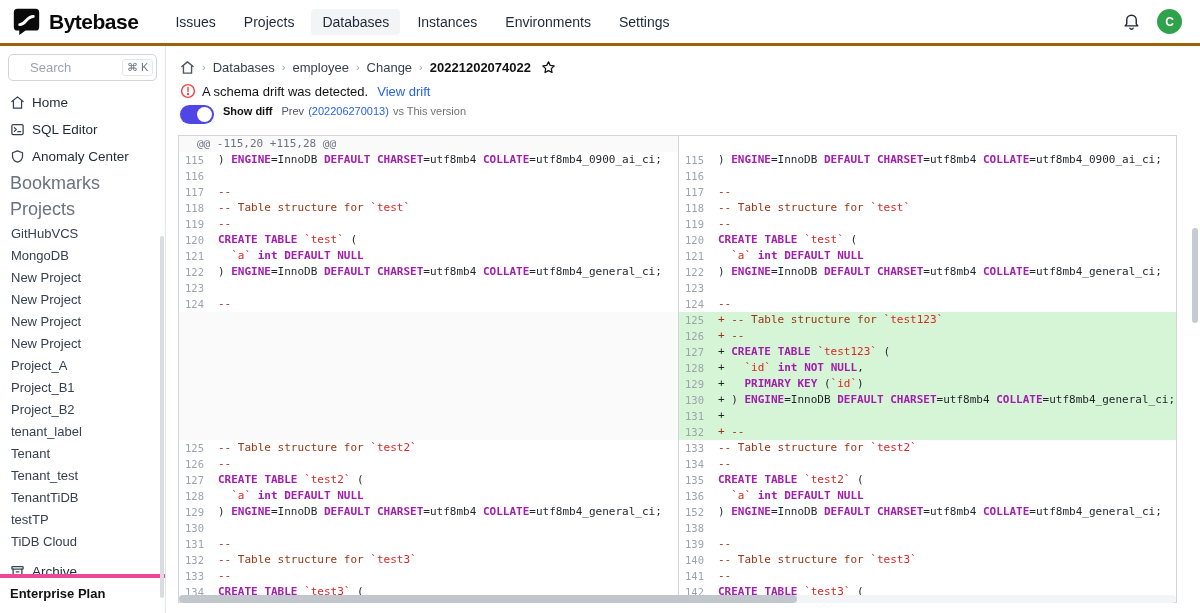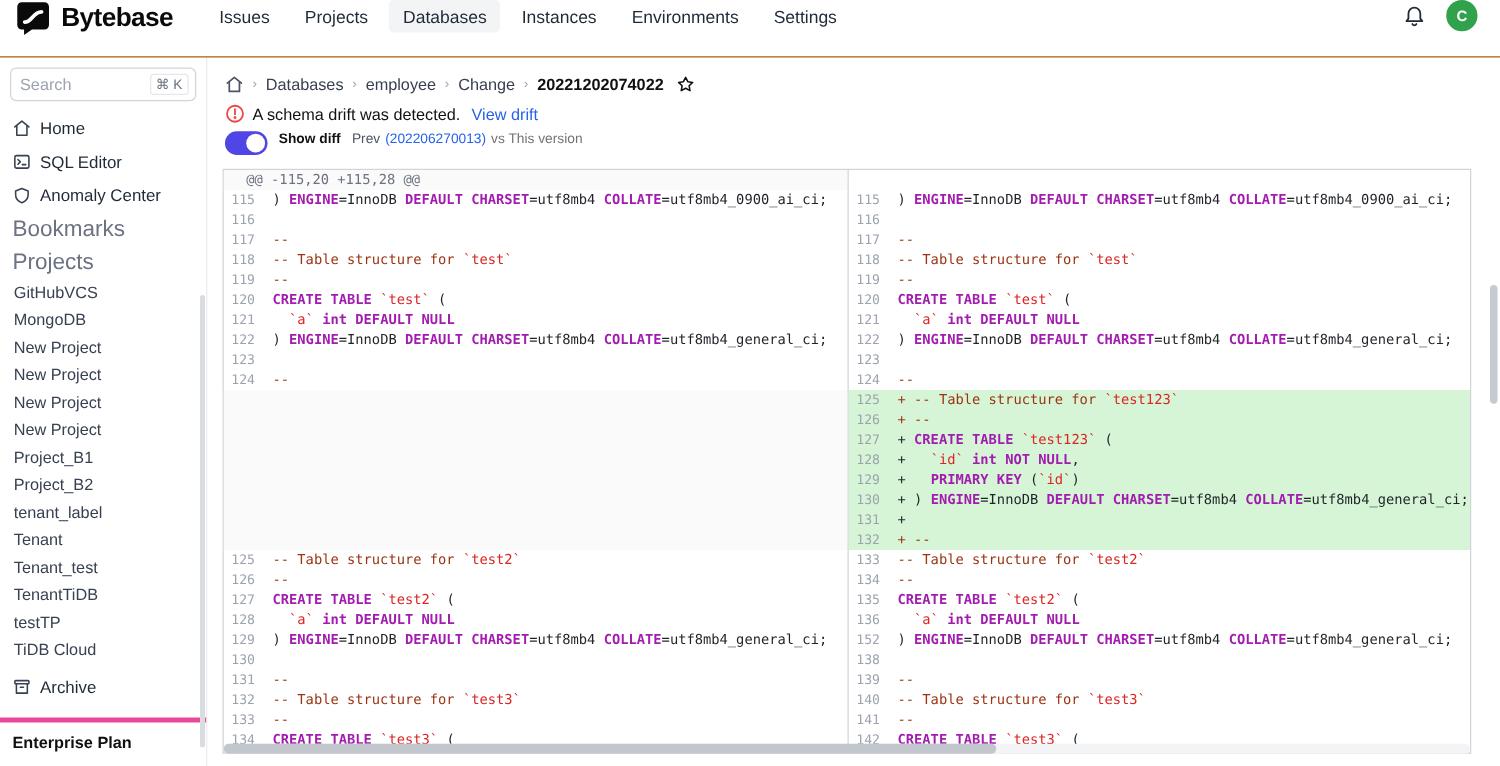--- a/index.html
+++ b/index.html
@@ -1,31 +1,31 @@
 <!DOCTYPE html>
 <html style="--accent: #4f46e5; --link: #2563eb; --avatar: #31a24c; --alert: #ef4444; --addBg: #d6f5d6; --kw: #a21caf; --ident: #dc2626; --comment: #9a3412;"><head>
 <meta charset="utf-8">
 <style>
   *{box-sizing:border-box;margin:0;padding:0}
   html,body{width:1200px;height:613px;overflow:hidden}
   body{font-family:"Liberation Sans",sans-serif;background:#fff;color:#111827;position:relative}
 
   
-  .topbar{position:absolute;top:0;left:0;width:1200px;height:46px;border-bottom:1px solid #a16207;display:flex;align-items:flex-start;padding:0 18px 0 12px;background:#fff;z-index:5}
+  .topbar{position:absolute;top:0;left:0;width:1200px;height:46px;border-bottom:3px solid #a16207;display:flex;align-items:center;padding:0 18px 0 12px;background:#fff;z-index:5}
   .brand{display:flex;align-items:center;gap:8px;margin-right:26px;cursor:pointer}
   .brand-text{font-size:21px;font-weight:800;letter-spacing:-.5px;color:#0a0a0a}
   .nav{display:flex;align-items:center;gap:6px}
   .nav-item{font-size:14px;color:#1f2937;padding:5px 11px;border-radius:4px;cursor:pointer;white-space:nowrap}
   .nav-item.active{background:#f3f4f6}
   .top-right{margin-left:auto;display:flex;align-items:center;gap:16px}
   .avatar{width:25px;height:25px;border-radius:50%;background:var(--avatar,#31a24c);color:#fff;font-size:12px;font-weight:700;display:flex;align-items:center;justify-content:center;cursor:pointer}
 
   
   .sidebar{position:absolute;top:46px;left:0;width:166px;height:567px;border-right:1px solid #e5e7eb;background:#fff;overflow:hidden}
-  .search-wrap{margin:8px;height:27px;border:1px solid #d1d5db;border-radius:5px;display:flex;align-items:center;padding:0 5px 0 7px}
+  .search-wrap{margin:8px;height:27px;border:1px solid #d1d5db;border-radius:5px;display:flex;align-items:center;padding:0 5px 0 21px}
   .search-input{border:0;outline:0;width:92px;font-size:13px;color:#374151;font-family:inherit;background:transparent}
   .search-input::placeholder{color:#9ca3af}
   .kbd{margin-left:auto;font-size:11px;color:#6b7280;border:1px solid #e5e7eb;border-radius:3px;padding:1px 4px;white-space:nowrap}
   .side-item{display:flex;align-items:center;gap:7px;height:27px;padding:0 10px;font-size:13.5px;color:#1f2937;cursor:pointer}
   .side-item svg{width:15px;height:15px;flex-shrink:0}
   .side-label{height:26px;display:flex;align-items:center;padding:0 10px;font-size:18px;color:#6b7280;cursor:pointer}
   .proj-item{height:22px;display:flex;align-items:center;padding:0 10px 0 11px;font-size:13px;color:#374151;cursor:pointer;white-space:nowrap}
   .archive{margin-top:6px}
   .plan{position:absolute;bottom:0;left:0;width:165px;border-top:4px solid #ec4899;background:#fff;padding:8px 10px 12px;font-size:13px;font-weight:700;color:#111}
   .side-scroll{position:absolute;top:190px;right:1px;width:4px;height:362px;background:#d9dce1;border-radius:2px}
@@ -129,20 +129,21 @@
   <div class="side-label">Bookmarks</div>
   <div class="side-label">Projects</div>
 
   <div>
       <div class="proj-item">GitHubVCS</div>
       <div class="proj-item">MongoDB</div>
       <div class="proj-item">New Project</div>
       <div class="proj-item">New Project</div>
       <div class="proj-item">New Project</div>
       <div class="proj-item">New Project</div>
+      <div class="proj-item">Project_A</div>
       <div class="proj-item">Project_B1</div>
       <div class="proj-item">Project_B2</div>
       <div class="proj-item">tenant_label</div>
       <div class="proj-item">Tenant</div>
       <div class="proj-item">Tenant_test</div>
       <div class="proj-item">TenantTiDB</div>
       <div class="proj-item">testTP</div>
       <div class="proj-item">TiDB Cloud</div>
     </div>
 

